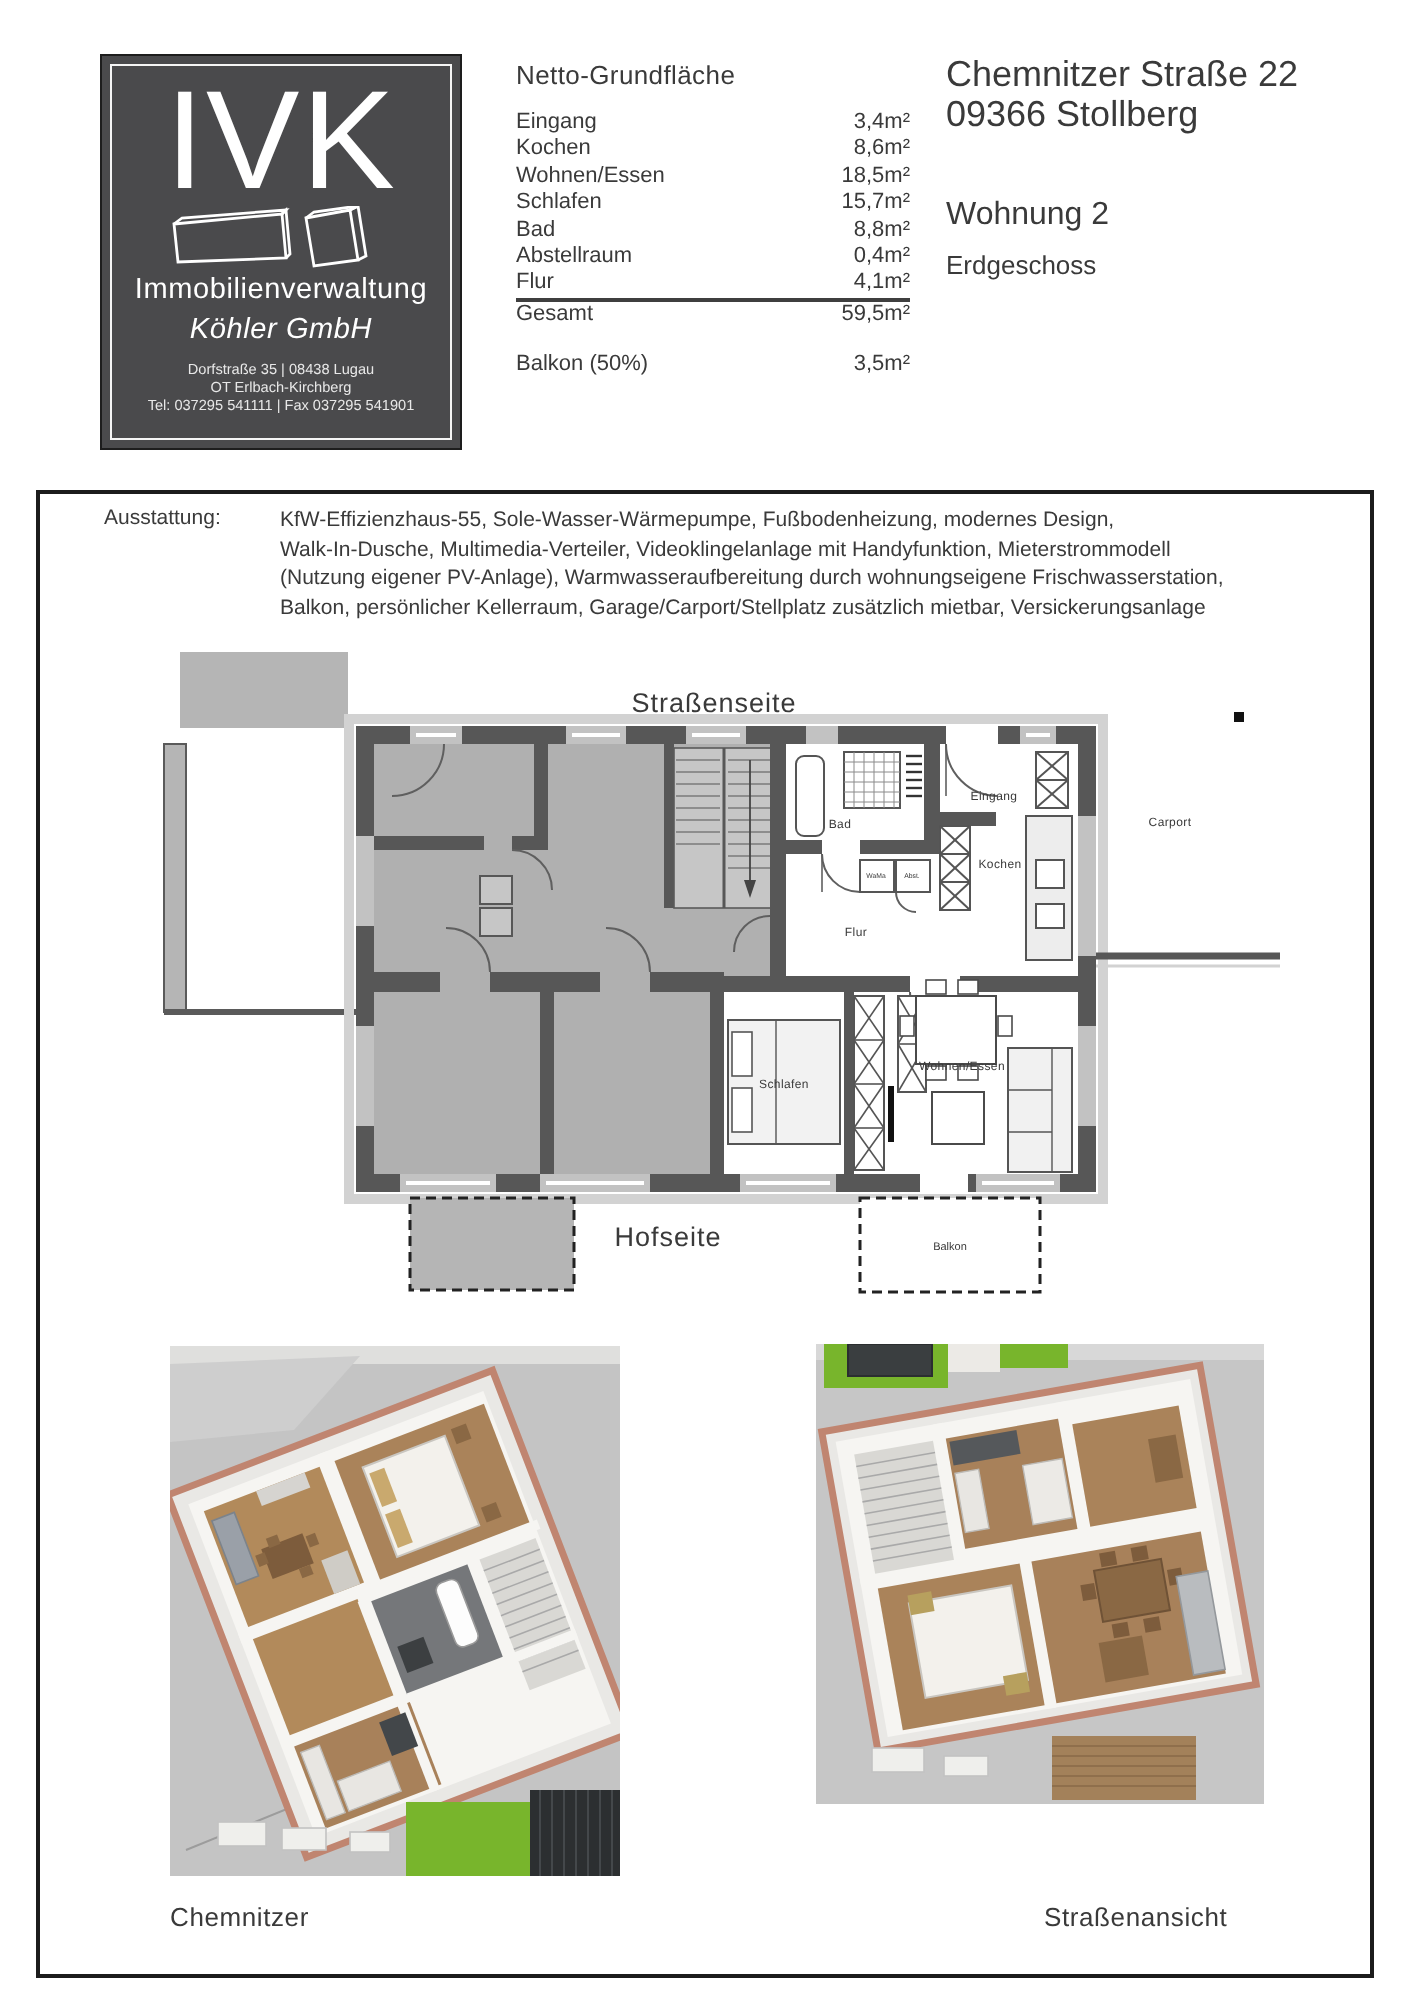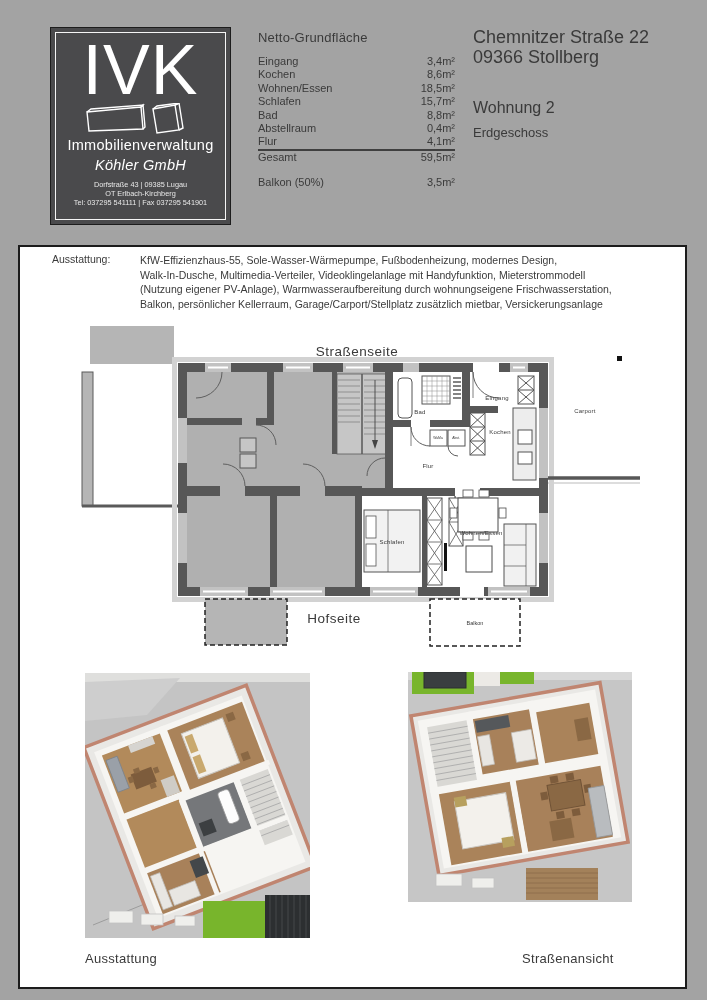--- a/index.html
+++ b/index.html
@@ -1,16 +1,16 @@
 <!DOCTYPE html>
 <html><head>
 <meta charset="utf-8">
 <style>
   html,body{margin:0;padding:0;background:#e9e9e9;}
-  .page{position:relative;width:707px;height:1000px;background:#a3a3a3;overflow:hidden;
+  .page{position:relative;width:707px;height:1000px;background:#ffffff;overflow:hidden;
         font-family:"Liberation Sans",sans-serif;color:#3a3a3a;margin:0 auto;}
   .abs{position:absolute;}
 
   
   .logo{left:50px;top:27px;width:181px;height:198px;background:#4a4a4c;border:1px solid #1d1d1d;box-sizing:border-box;}
   .logo-inner{position:absolute;inset:4px;border:1px solid #f5f5f5;box-sizing:border-box;
               display:flex;flex-direction:column;align-items:center;color:#fff;}
   .logo-acronym{font-size:70px;line-height:62px;margin-top:6px;letter-spacing:1px;font-weight:400;}
   .logo-glyph{margin-top:2px;}
   .logo-co1{font-size:14.5px;margin-top:2px;letter-spacing:.3px;}
@@ -64,21 +64,21 @@
           <path d="M8,9 L12,6 L64,2 L62,4"></path>
           <path d="M62,4 L64,2 L66,24 L64,26"></path>
           <path d="M74,6 L96,2 L100,27 L78,30 Z"></path>
           <path d="M74,6 L78,3 L100,0 L96,2"></path>
           <path d="M96,2 L100,0 L104,25 L100,27"></path>
         </g>
       </svg>
       <div class="logo-co1">Immobilienverwaltung</div>
       <div class="logo-co2">Köhler GmbH</div>
       <div class="logo-addr">
-        <div>Dorfstraße 43 | 09385 Lugau</div>
+        <div>Dorfstraße 35 | 08438 Lugau</div>
         <div>OT Erlbach-Kirchberg</div>
         <div>Tel: 037295 541111 | Fax 037295 541901</div>
       </div>
     </div>
   </div>
 
   <div class="abs area-table">
     <div class="t-title">Netto-Grundfläche</div>
     <div class="t-row">
       <span>Eingang</span>
@@ -502,16 +502,16 @@
         <line x1="118" y1="211" x2="190" y2="211"></line>
             <line x1="118" y1="216" x2="190" y2="216"></line>
         <line x1="118" y1="221" x2="190" y2="221"></line>
       </g>
       <rect x="28" y="202" width="26" height="12" fill="#efefec" stroke="#c2c2c2" stroke-width="0.8"></rect>
       <rect x="64" y="206" width="22" height="10" fill="#efefec" stroke="#c2c2c2" stroke-width="0.8"></rect>
     </g>
   </svg>
   </div>
 
-  <div class="abs cap cap-left">Ausstattung</div>
+  <div class="abs cap cap-left">Chemnitzer</div>
   <div class="abs cap cap-right">Straßenansicht</div>
 
 </div>
 
 </body></html>

